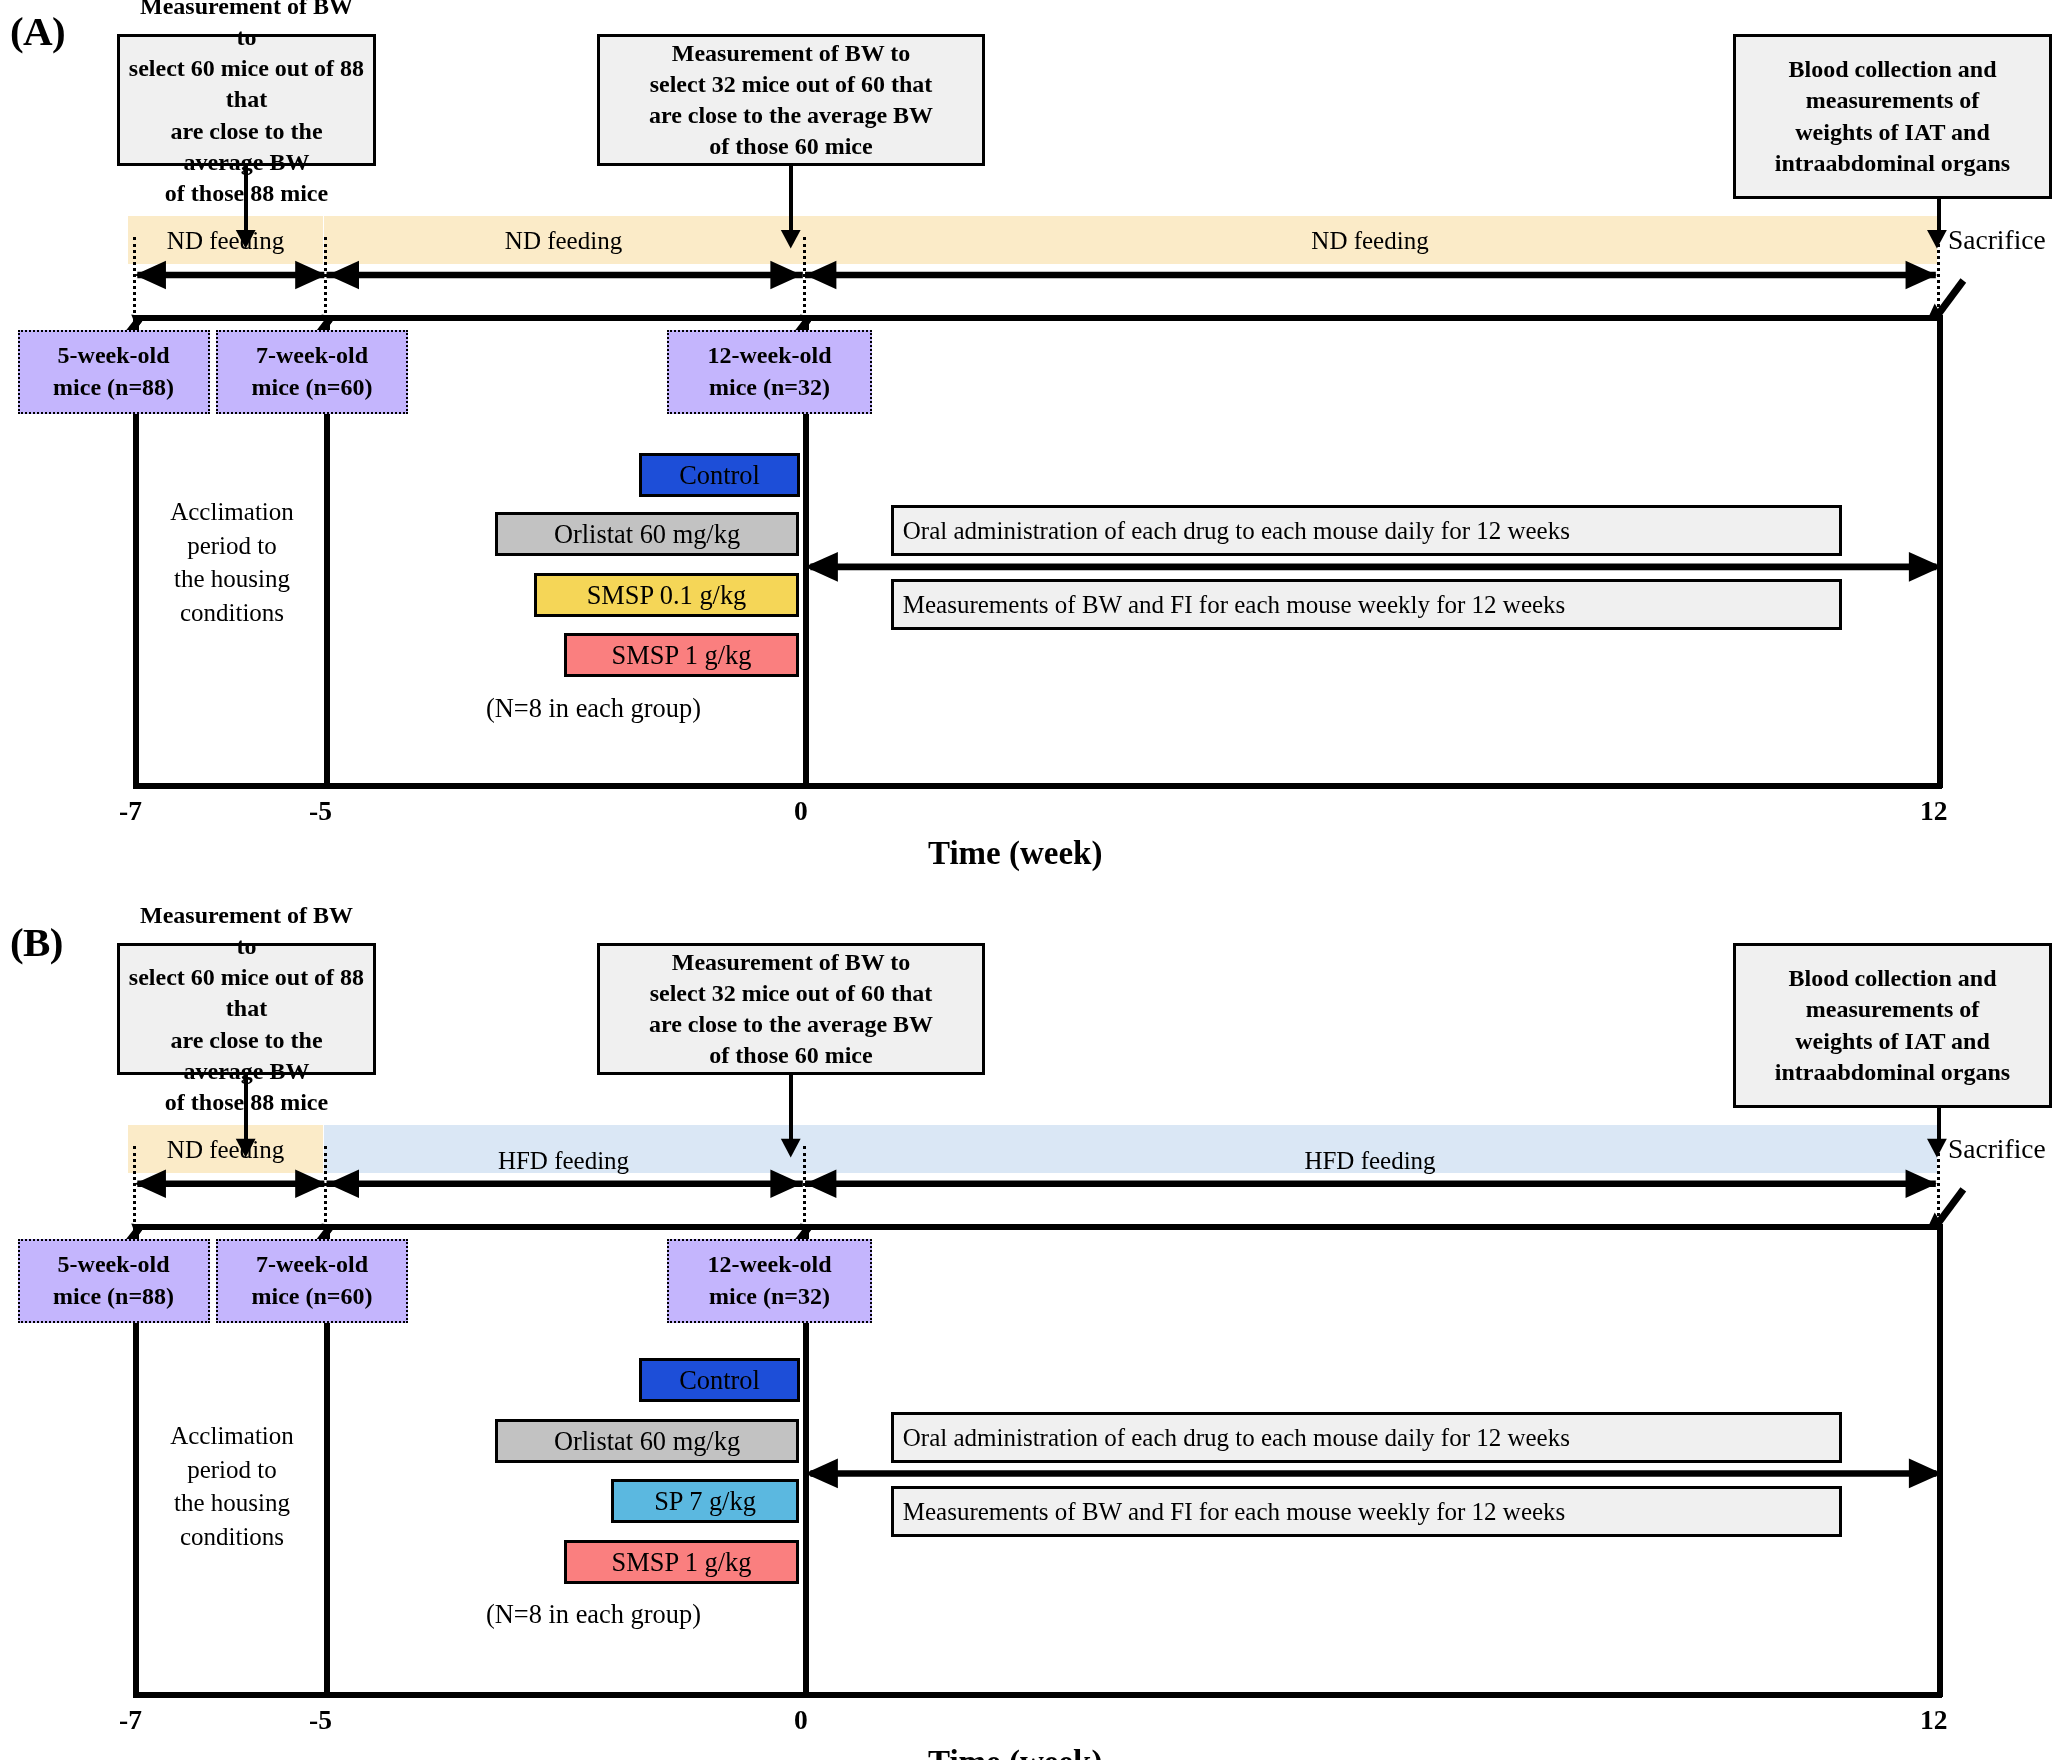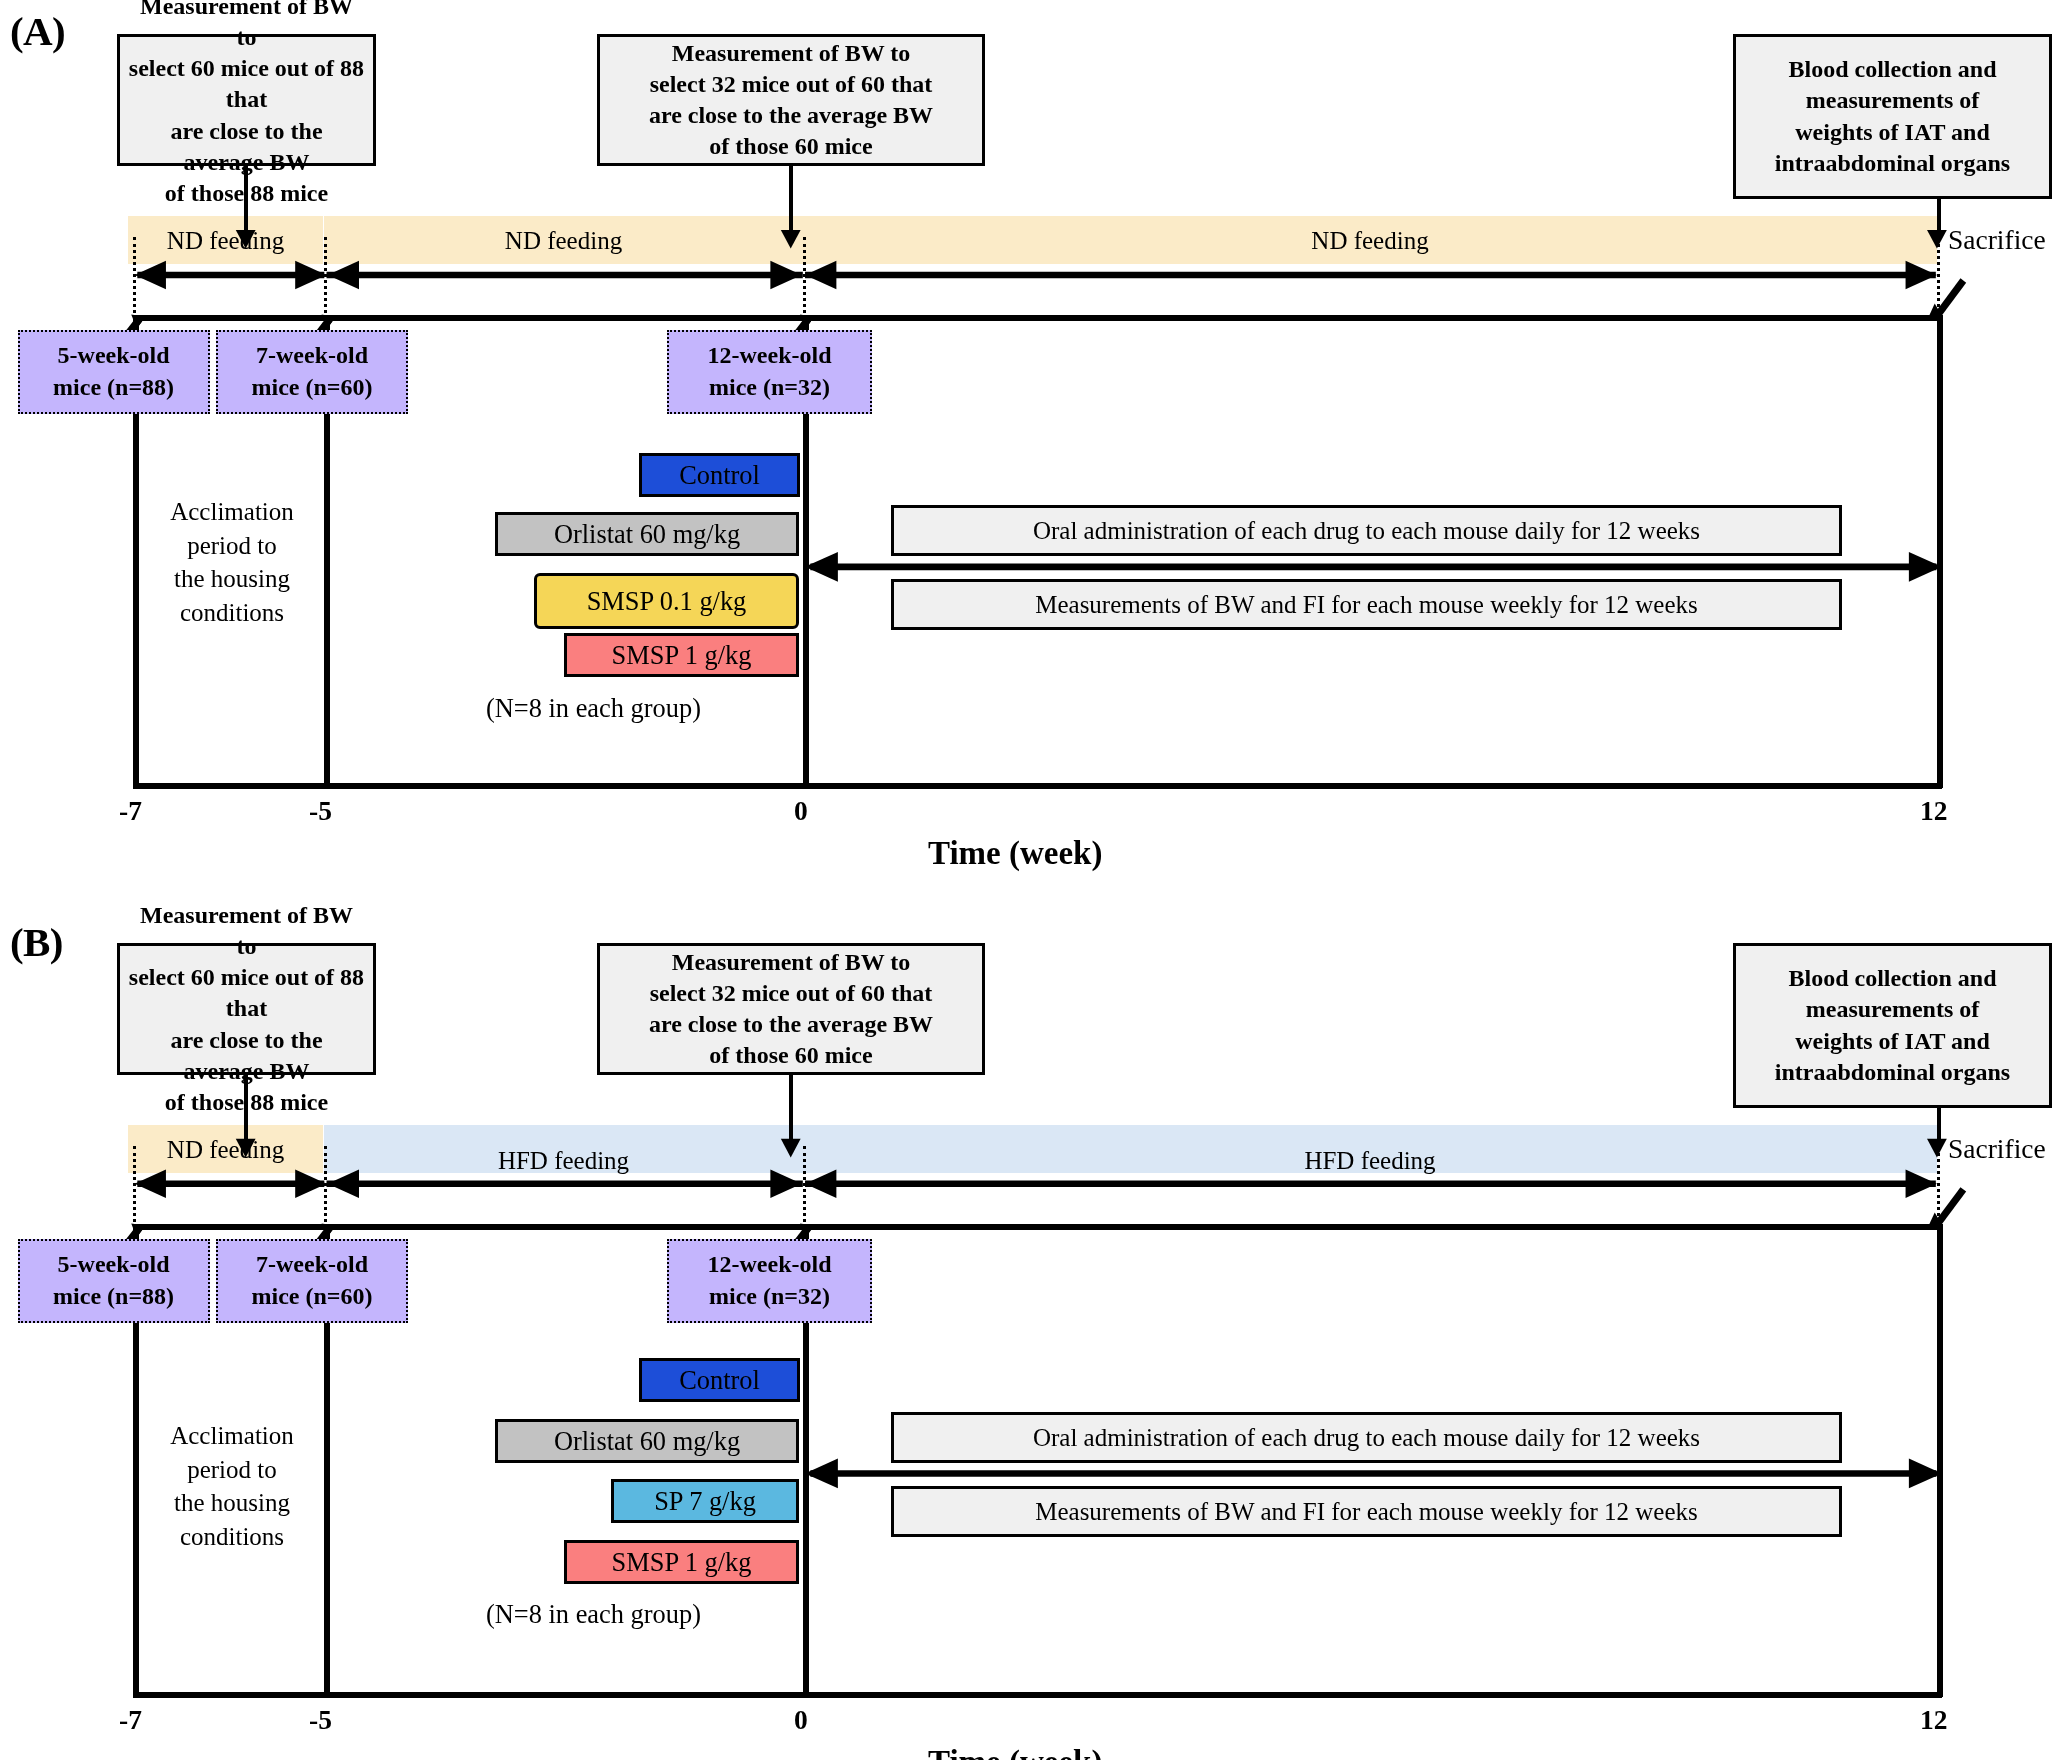--- a/index.html
+++ b/index.html
@@ -50,21 +50,21 @@
   .chip-orlistat{background:#c2c2c2;}
   .chip-smsp01{background:#f5d657;}
   .chip-smsp1{background:#fa7f7f;}
   .chip-sp1{background:#5bb8e0;}
 
   .ngroup{font-size:26.4px;line-height:1;white-space:nowrap;}
 
   
   .annbox{
     background:#f0f0f0;border:3.3px solid #000;
-    display:flex;align-items:center;justify-content:center;
+    display:flex;align-items:center;
     font-size:25px;line-height:1;white-space:nowrap;padding:0 8.8px;
   }
 
   .sacrifice{font-size:27.5px;line-height:1;white-space:nowrap;}
   .tick{font-weight:bold;font-size:27.5px;line-height:1;white-space:nowrap;}
   .axistitle{font-weight:bold;font-size:33px;line-height:1;white-space:nowrap;}
 
   svg{position:absolute;overflow:visible;}
 </style>
 </head>
@@ -171,21 +171,21 @@
       <div>the housing</div>
       <div>conditions</div>
     </div>
 
     <div class="abs chip chip-control" style="left:639px;top:453px;width:161px;height:44px;">
       <span>Control</span>
     </div>
     <div class="abs chip chip-orlistat" style="left:495px;top:512px;width:304px;height:44px;">
       <span>Orlistat 60 mg/kg</span>
     </div>
-    <div class="abs chip chip-smsp01" style="left:534px;top:573px;width:265px;height:56px;border-radius:6px;">
+    <div class="abs chip chip-smsp01" style="left:534px;top:573px;width:265px;height:44px;">
       <span>SMSP 0.1 g/kg</span>
     </div>
     <div class="abs chip chip-smsp1" style="left:564px;top:633px;width:235px;height:44px;">
       <span>SMSP 1 g/kg</span>
     </div>
     <div class="abs ngroup" style="left:486px;top:695px;">(N=8 in each group)</div>
 
     <div class="abs annbox" style="left:891px;top:505px;width:951px;height:51px;">
       <span>Oral administration of each drug to each mouse daily for 12 weeks</span>
     </div>

